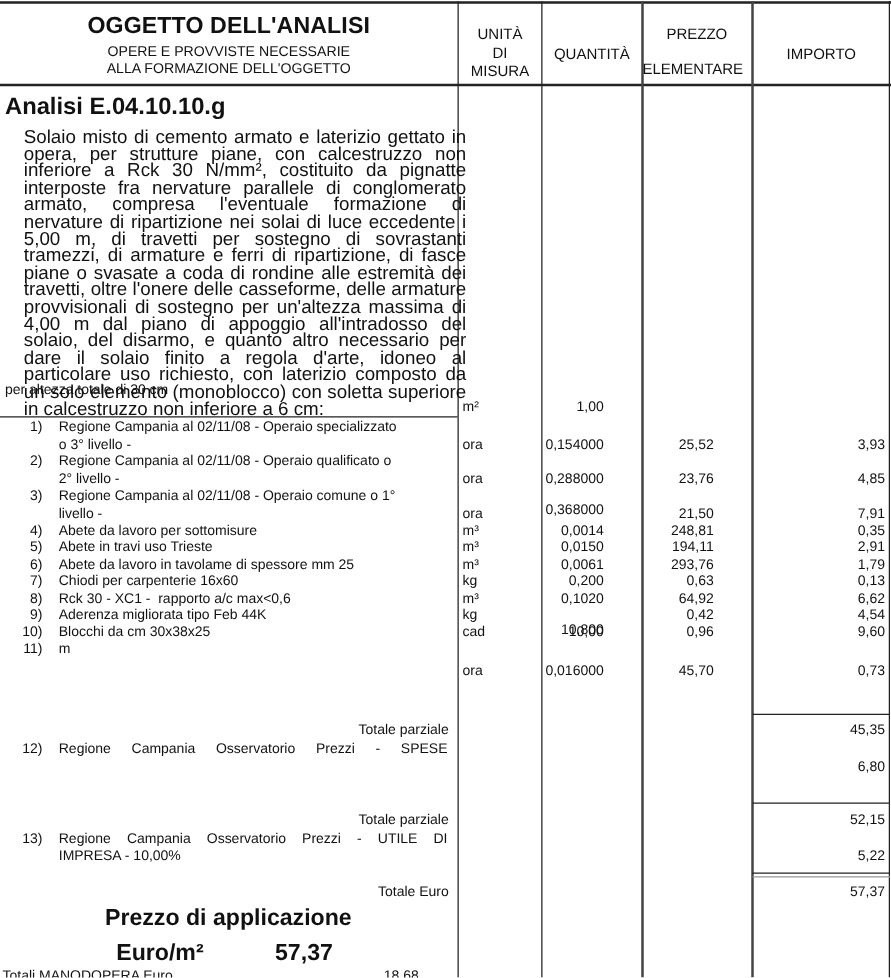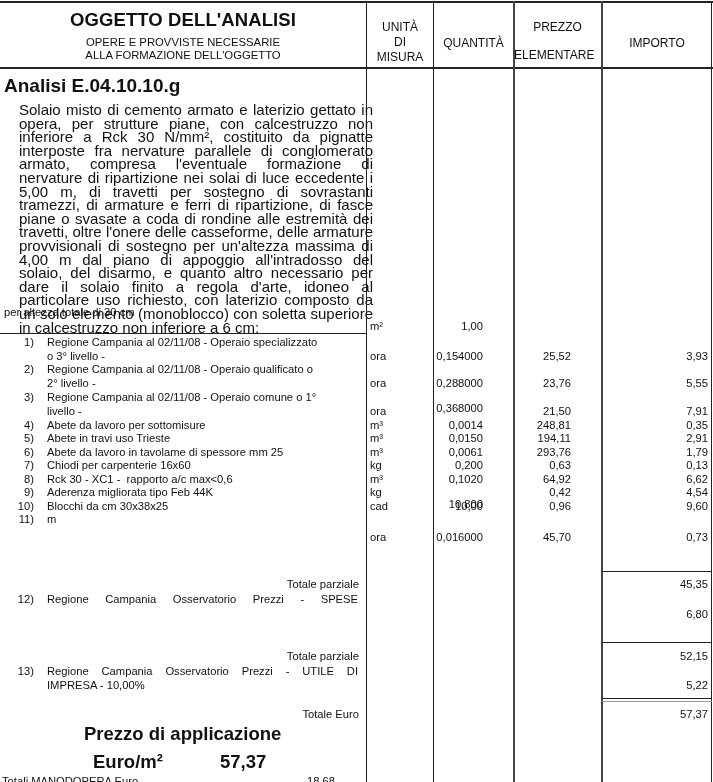--- a/index.html
+++ b/index.html
@@ -84,21 +84,21 @@
 <div class="abs txt imp" style="top:350px;">3,93</div>
 
 <div class="abs txt num-l" style="top:363px;">2)</div>
 <div class="abs txt item-t" style="top:363px;">
   <div>Regione Campania al 02/11/08 - Operaio qualificato o</div>
   <div>2° livello -</div>
 </div>
 <div class="abs txt unit" style="top:377px;">ora</div>
 <div class="abs txt qty" style="top:377px;">0,288000</div>
 <div class="abs txt prz" style="top:377px;">23,76</div>
-<div class="abs txt imp" style="top:377px;">5,55</div>
+<div class="abs txt imp" style="top:377px;">4,85</div>
 
 <div class="abs txt num-l" style="top:391px;">3)</div>
 <div class="abs txt item-t" style="top:391px;">
   <div>Regione Campania al 02/11/08 - Operaio comune o 1°</div>
   <div>livello -</div>
 </div>
 <div class="abs txt unit" style="top:405px;">ora</div>
 <div class="abs txt qty" style="top:402px;">0,368000</div>
 <div class="abs txt prz" style="top:405px;">21,50</div>
 <div class="abs txt imp" style="top:405px;">7,91</div>

